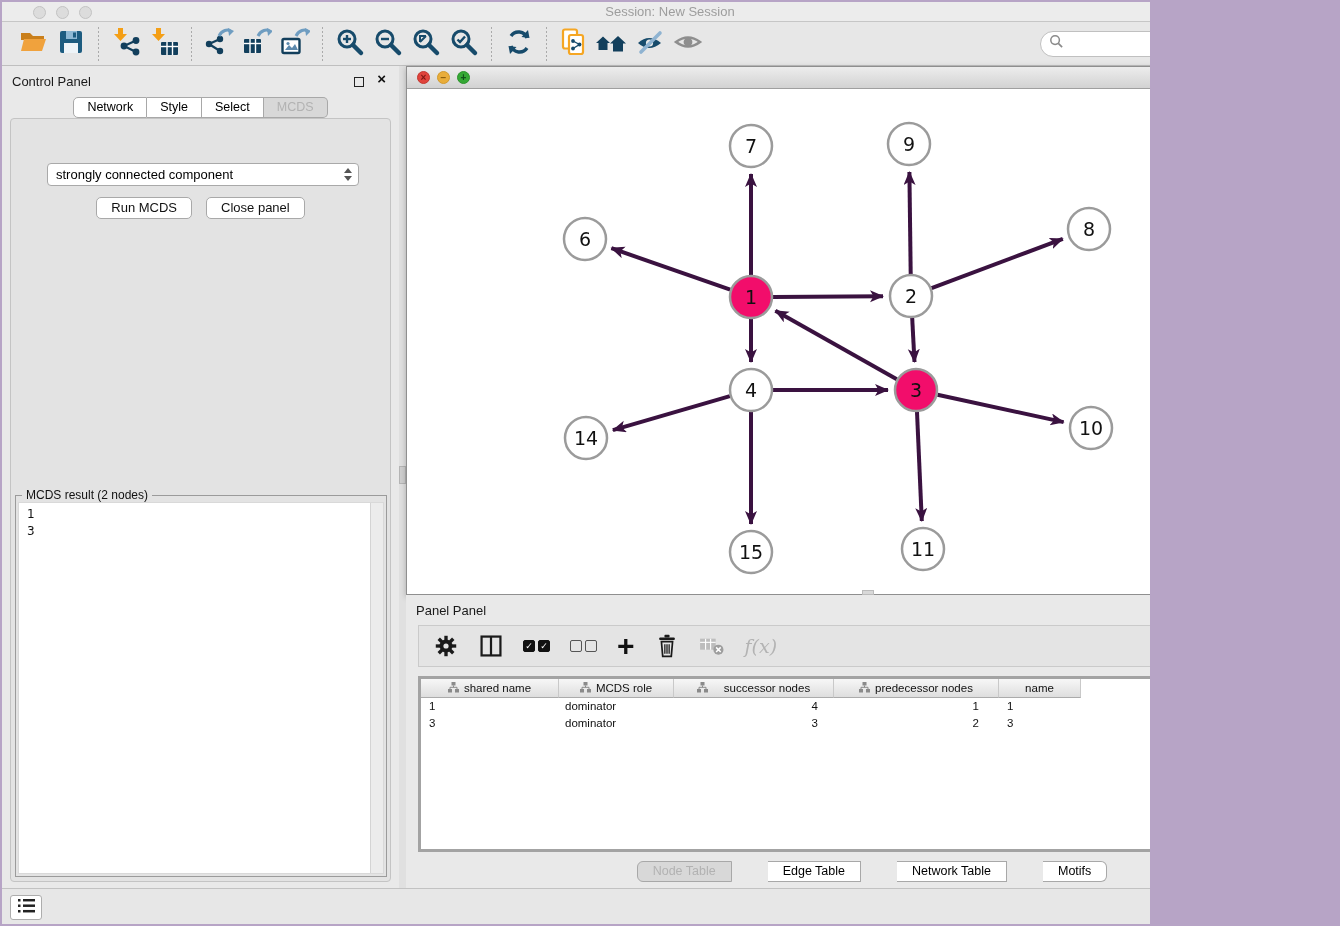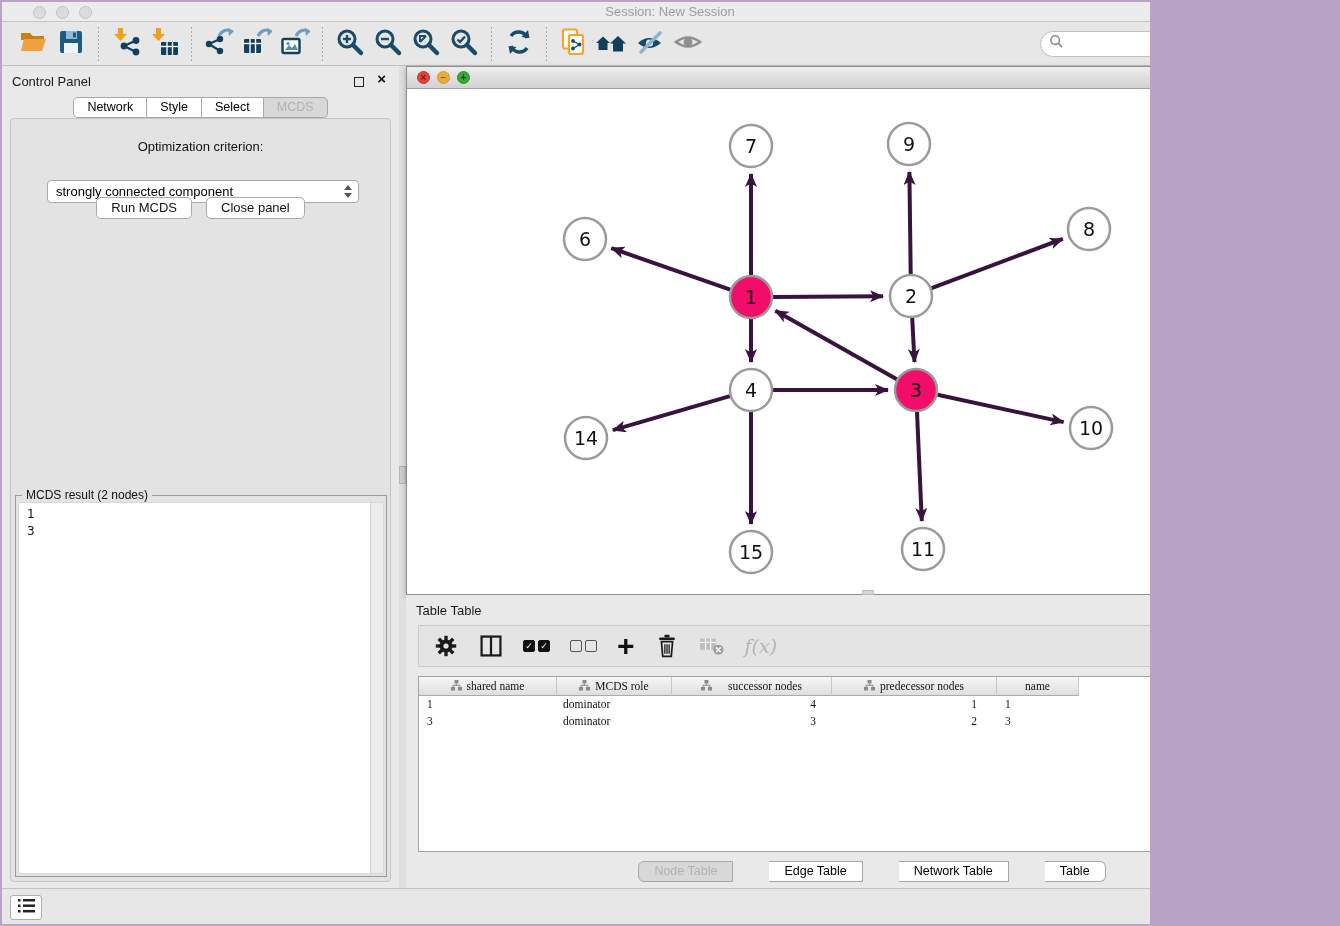--- a/index.html
+++ b/index.html
@@ -39,21 +39,21 @@
   .seg-tab { height:21px; line-height:19px; padding:0 13px; font-size:12.5px; background:#fff;
              border:1px solid #a8a8a8; border-left:none; color:#000; }
   .seg-tab:first-child { border-left:1px solid #a8a8a8; border-radius:5px 0 0 5px; }
   .seg-tab:last-child { border-radius:0 5px 5px 0; }
   .seg-tab.active { background:#d8d8d8; color:#b2b2b2; }
   #cp-box { position:absolute; left:8px; top:52px; width:381px; height:764px;
             background:#e3e3e3; border:1px solid #c4c4c4; border-radius:4px; }
   #opt-label { position:absolute; left:0; right:0; top:20px; text-align:center; font-size:13px; color:#111; }
   #opt-select { position:absolute; left:36px; top:44px; width:312px; height:23px; background:#fff;
                 border:1px solid #a9a9a9; border-radius:4px; display:flex; align-items:center;
-                font-size:13px; padding-left:8px;margin-top:17px; }
+                font-size:13px; padding-left:8px; }
   #opt-select .stepper { margin-left:auto; margin-right:6px; display:flex; flex-direction:column;
                 align-items:center; line-height:5px; }
   .tri-up { width:0; height:0; border-left:4px solid transparent; border-right:4px solid transparent;
             border-bottom:5px solid #555; margin-bottom:3px; }
   .tri-dn { width:0; height:0; border-left:4px solid transparent; border-right:4px solid transparent;
             border-top:5px solid #555; }
   #cp-buttons { position:absolute; left:0; right:0; top:78px; display:flex; justify-content:center; gap:14px; }
   .mac-btn { height:22px; padding:0 14px; background:#fff; border:1px solid #a9a9a9; border-radius:5px;
              font-size:13px; line-height:20px; color:#111; }
   #mcds-fieldset { position:absolute; left:4px; top:376px; width:372px; height:382px;
@@ -92,21 +92,21 @@
                 border:1px solid #cacaca; display:flex; align-items:center; gap:20px; padding-left:14px; }
   .tp-ic { display:flex; align-items:center; justify-content:center; }
   .cb-pair { display:flex; gap:3px; }
   .cb { width:12px; height:12px; border:1.6px solid #111; border-radius:2px; font-size:9px;
         line-height:10px; text-align:center; color:#fff; }
   .cb.checked { background:#111; }
   .plus-ic { font-size:30px; font-weight:bold; color:#111; line-height:26px; }
   .fx-label { font-family:"DejaVu Serif",serif; font-style:italic; font-size:19px; color:#b3b3b3; }
 
   #tbl { position:absolute; left:12px; right:12px; top:81px; height:176px; background:#fff;
-         border:1px solid #a3a3a3; overflow:hidden;font-family:Liberation Serif, serif; }
+         border:3px solid #a3a3a3; overflow:hidden; }
   #tbl-head { display:flex; height:19px; }
   .th { background:linear-gradient(#f7f7f7,#dedede); border-right:1px solid #c9c9c9;
         border-bottom:1px solid #ababab; display:flex; align-items:center; justify-content:center;
         gap:5px; font-size:11.5px; color:#111; }
   .tr { display:flex; height:17px; font-size:11.5px; color:#111; }
   .td { overflow:hidden; white-space:nowrap; line-height:17px; }
 
   #tp-tabs { position:absolute; left:0; right:0; top:266px; display:flex; justify-content:center;gap:36px; }
   #tp-tabs .seg-tab { font-size:12.5px; padding:0 15px; }
   #tp-tabs .seg-tab:first-child { border-radius:6px 0 0 6px; }
@@ -326,21 +326,20 @@
     <div class="panel-title">Control Panel</div>
     <span class="float-ic" style="right:35px"></span>
     <span class="close-ic" style="right:13px">×</span>
     <div id="cp-tabs">
         <span class="seg-tab">Network</span>
         <span class="seg-tab">Style</span>
         <span class="seg-tab">Select</span>
         <span class="seg-tab active">MCDS</span>
       </div>
     <div id="cp-box">
-      <div id="opt-label">Optimization criterion:</div>
       <div id="opt-select">
         <span>strongly connected component</span>
         <span class="stepper">
             <span class="tri-up"></span>
             <span class="tri-dn"></span>
           </span>
       </div>
       <div id="cp-buttons">
         <button class="mac-btn">Run MCDS</button>
         <button class="mac-btn">Close panel</button>
@@ -433,21 +432,21 @@
           <g>
       <circle cx="516" cy="460" r="21" fill="#ffffff" stroke="#9b9b9b" stroke-width="2.5"></circle>
       <text x="516" y="466.5" text-anchor="middle" font-size="19" fill="#111" font-family="DejaVu Sans, sans-serif">11</text>
           </g>
         </svg>
     </div>
     <div id="net-grip"></div>
   </div>
 
   <div id="table-panel">
-    <div class="panel-title">Table Table</div>
+    <div class="panel-title">Panel Panel</div>
     <span class="float-ic" style="right:33px"></span>
     <span class="close-ic" style="right:12px">×</span>
 
     <div id="tp-toolbar">
       <span class="tp-ic">
         <svg width="26" height="26" viewBox="0 0 28 28">
             <g stroke="#1a1a1a" stroke-width="3.6">
               <line x1="14" y1="3" x2="14" y2="25"></line>
               <line x1="3" y1="14" x2="25" y2="14"></line>
               <line x1="6.2" y1="6.2" x2="21.8" y2="21.8"></line>
@@ -564,21 +563,21 @@
             <div class="td" style="width: 165px; text-align: right; padding: 0px 20px 0px 0px;">2</div>
             <div class="td" style="width: 82px; text-align: left; padding: 0px 0px 0px 8px;">3</div>
           </div>
         </div>
     </div>
 
     <div id="tp-tabs">
         <span class="seg-tab active">Node Table</span>
         <span class="seg-tab">Edge Table</span>
         <span class="seg-tab">Network Table</span>
-        <span class="seg-tab">Table</span>
+        <span class="seg-tab">Motifs</span>
       </div>
   </div>
 
   <div id="statusbar">
     <div id="list-btn">
       <span>
         <svg width="17" height="14" viewBox="0 0 17 14">
             <g fill="#222">
               <rect x="0" y="0" width="2.5" height="2.5"></rect>
               <rect x="0" y="5.5" width="2.5" height="2.5"></rect>

